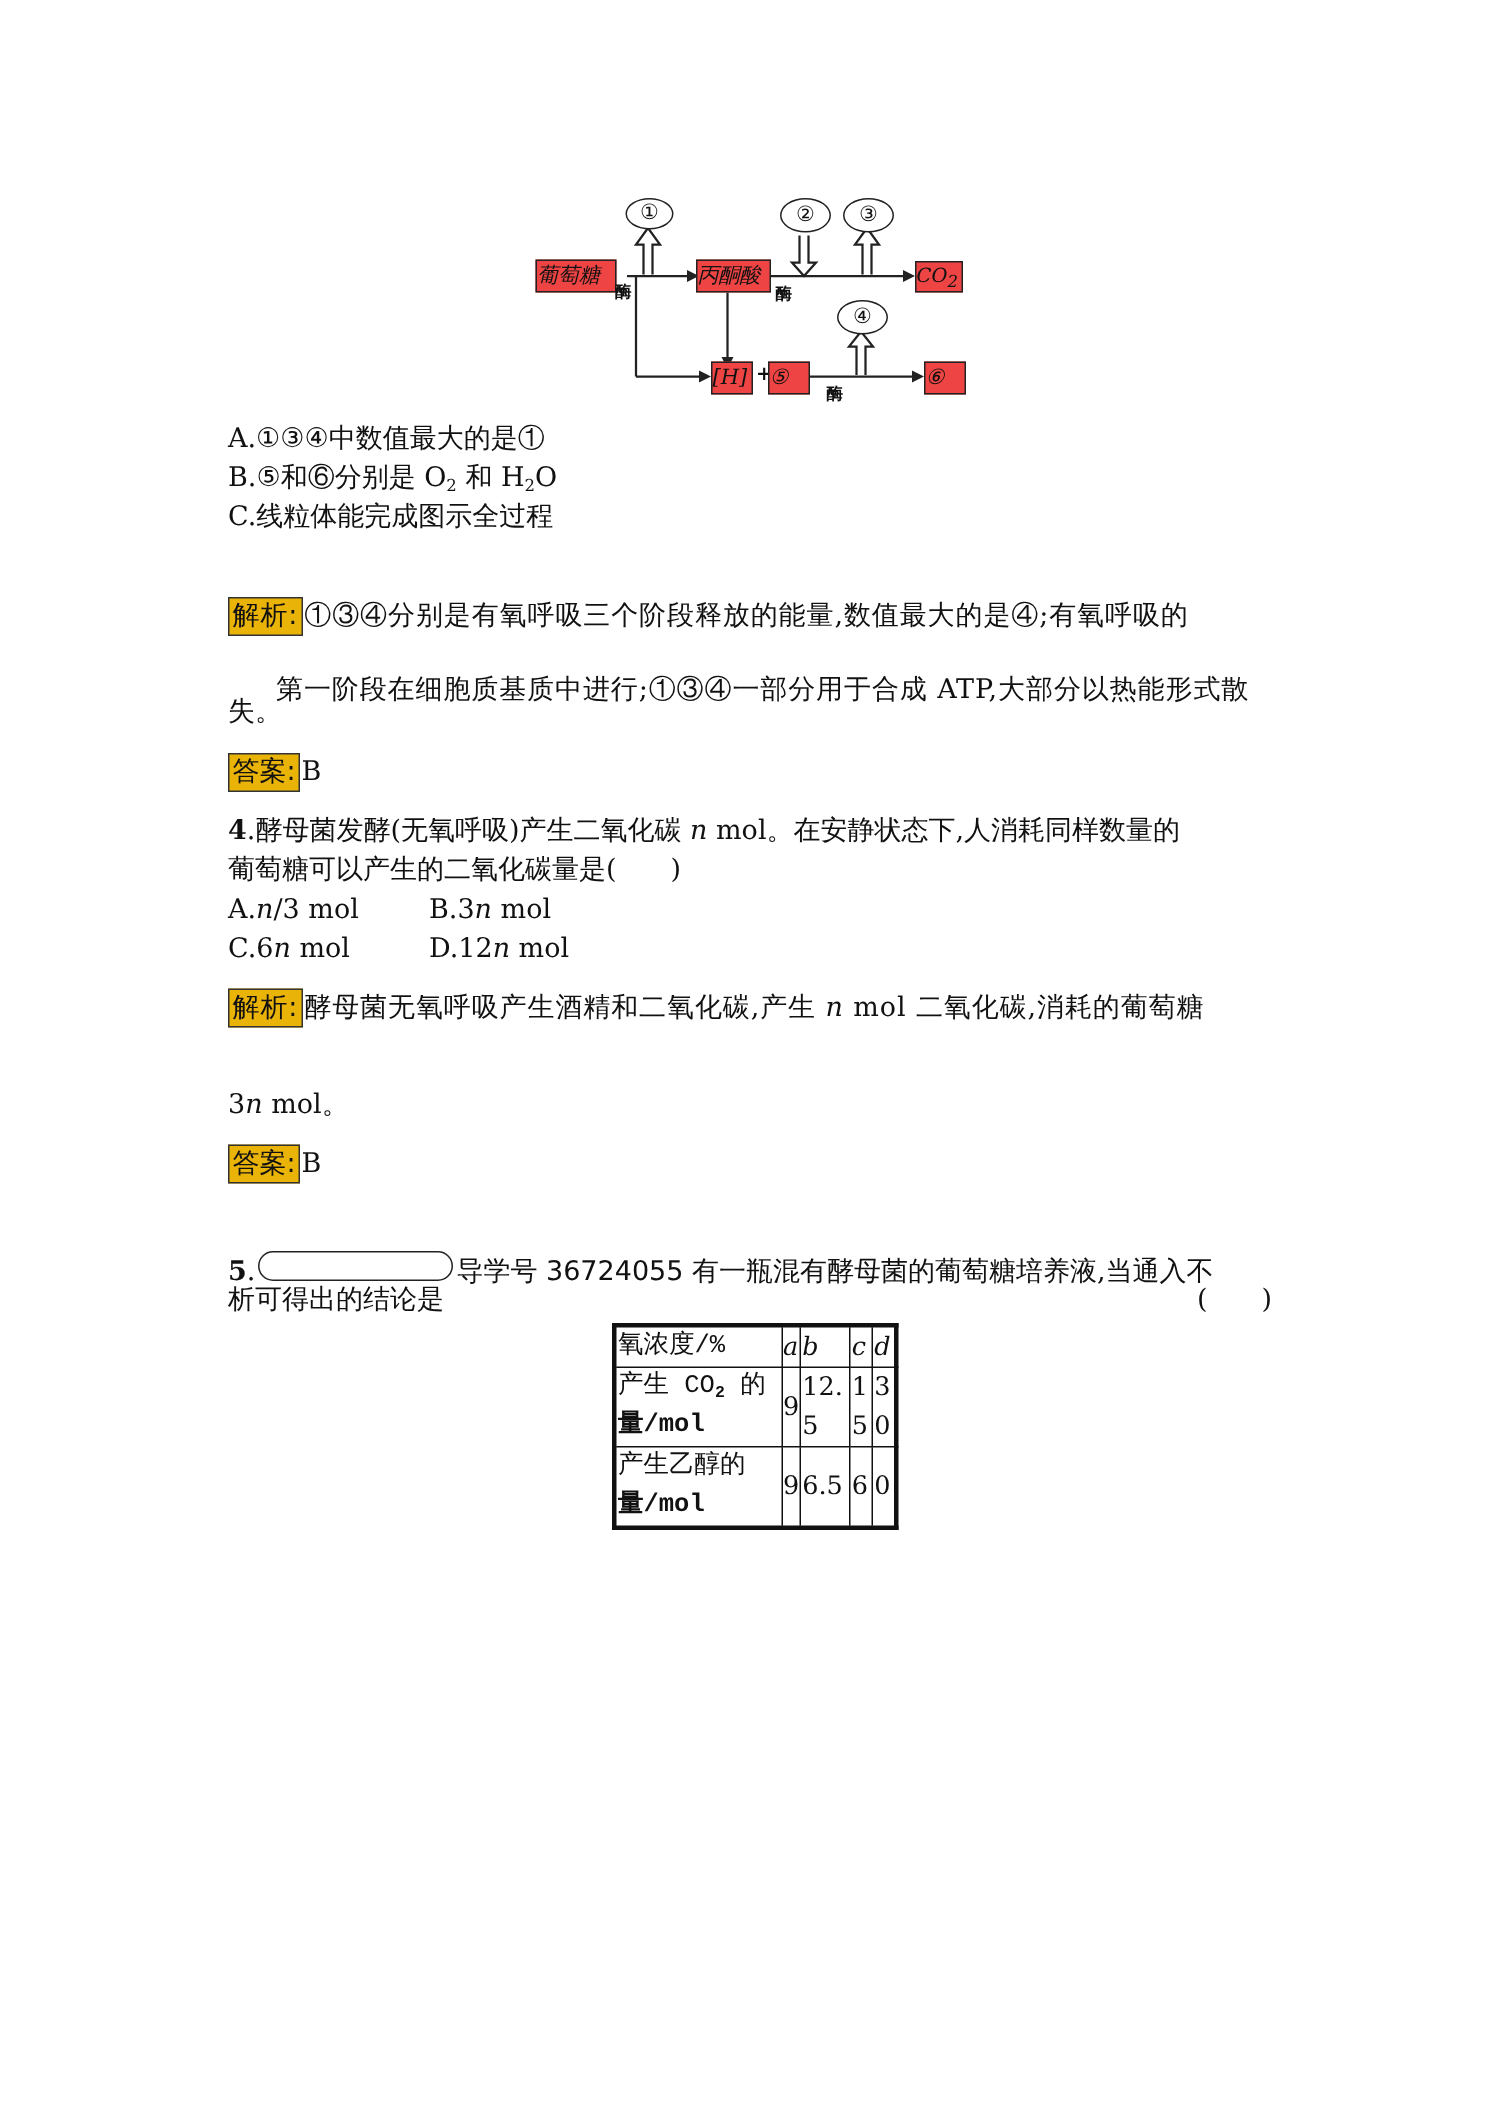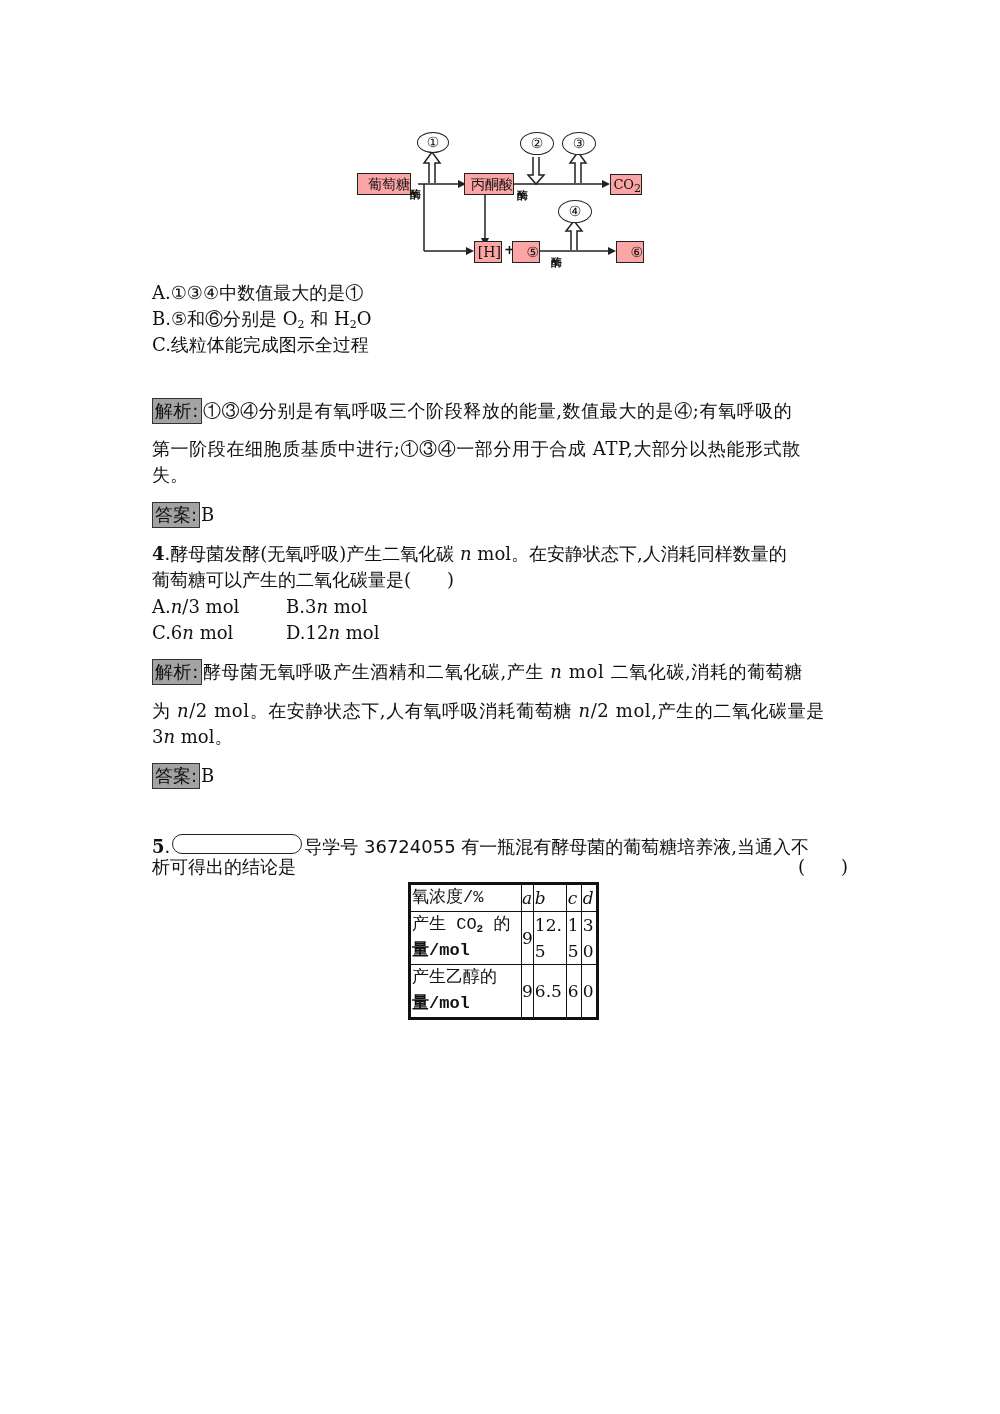--- a/index.html
+++ b/index.html
@@ -2,31 +2,31 @@
 <html><head>
 <meta charset="utf-8">
 <style>
   html, body { margin:0; padding:0; background:#ffffff; }
   body { width:1000px; height:1414px; position:relative; overflow:hidden;
          font-family:"DejaVu Serif","Liberation Serif",serif; color:#111; }
   .page { position:absolute; left:0; top:0; width:1000px; height:1414px; }
   .abs { position:absolute; }
   .line { position:absolute; left:152px; font-size:18px; line-height:26px; white-space:nowrap; }
   .wide { letter-spacing:0.6px; }
-  .badge { display:inline-block; border:1px solid #333; background:#a3a3a3; padding:0 2px; line-height:24px;
+  .badge { display:inline-block; border:1px solid #333; background:#eab308; padding:0 2px; line-height:24px;
            font-family:"DejaVu Sans","Liberation Sans",sans-serif; font-size:18px; margin-right:1px; }
   .bold { font-weight:bold; }
   .it { font-style:italic; }
   sub { font-size:11px; vertical-align:-3px; line-height:0; }
   .opt { display:inline-block; width:134px; }
   .oval { display:inline-block; width:128px; height:18px; border:1.5px solid #222; border-radius:10px; vertical-align:-1px; margin:0 2px 0 2px; }
   .sans { font-family:"DejaVu Sans","Liberation Sans",sans-serif; }
   .paren { position:absolute; right:152px; }
   
-  .dbox { position:absolute; border:1.5px solid #222; background:#fca5a5; font-size:14px; text-align:right; line-height:20px; }
+  .dbox { position:absolute; border:1.5px solid #222; background:#ef4444; font-size:14px; text-align:left; line-height:20px;font-style:italic; }
   .doval { position:absolute; border:1.5px solid #222; border-radius:50%; font-size:14px; text-align:center; background:#fff; }
   .enz { position:absolute; font-size:11px; font-weight:bold; }
   
   table.data { position:absolute; left:408px; top:882px; border-collapse:collapse; border:3px solid #111; font-size:17px; }
   table.data td { border:1.5px solid #111; padding:0 1px; vertical-align:middle; line-height:26px; }
   td.hdr { font-family:Liberation Mono, monospace; width:108px; }
   td.num { text-align:left; }
 </style>
 </head>
 <body>
@@ -84,42 +84,39 @@
 
   <div class="line" style="top:280px;">A.①③④中数值最大的是①</div>
   <div class="line" style="top:306px;">
     <span>B.⑤和⑥分别是 O</span><sub>2</sub><span> 和 H</span><sub>2</sub><span>O</span>
   </div>
   <div class="line" style="top:332px;">C.线粒体能完成图示全过程</div>
 
   <div class="line wide" style="top:398px;">
     <span class="badge">解析:</span><span>①③④分别是有氧呼吸三个阶段释放的能量,数值最大的是④;有氧呼吸的</span>
   </div>
-  <div class="line wide" style="top:436px;">第一阶段在细胞质基质中进行;①③④一部分用于合成 ATP,大部分以热能形式散</div>
+  <div class="line wide" style="top:447px;margin-left:32px;">第一阶段在细胞质基质中进行;①③④一部分用于合成 ATP,大部分以热能形式散</div>
   <div class="line" style="top:462px;">失。</div>
   <div class="line" style="top:502px;">
     <span class="badge">答案:</span><span>B</span>
   </div>
 
   <div class="line" style="top:541px;">
     <span class="bold">4</span><span>.酵母菌发酵(无氧呼吸)产生二氧化碳 </span><span class="it">n</span><span> mol。在安静状态下,人消耗同样数量的</span>
   </div>
   <div class="line" style="top:567px;">葡萄糖可以产生的二氧化碳量是(　　)</div>
   <div class="line" style="top:594px;">
     <span class="opt"><span>A.</span><span class="it">n</span><span>/3 mol</span></span><span><span>B.3</span><span class="it">n</span><span> mol</span></span>
   </div>
   <div class="line" style="top:620px;">
     <span class="opt"><span>C.6</span><span class="it">n</span><span> mol</span></span><span><span>D.12</span><span class="it">n</span><span> mol</span></span>
   </div>
 
   <div class="line wide" style="top:659px;">
     <span class="badge">解析:</span><span>酵母菌无氧呼吸产生酒精和二氧化碳,产生 </span><span class="it">n</span><span> mol 二氧化碳,消耗的葡萄糖</span>
-  </div>
-  <div class="line wide" style="top:698px;">
-    <span>为 </span><span class="it">n</span><span>/2 mol。在安静状态下,人有氧呼吸消耗葡萄糖 </span><span class="it">n</span><span>/2 mol,产生的二氧化碳量是</span>
   </div>
   <div class="line" style="top:724px;">
     <span>3</span><span class="it">n</span><span> mol。</span>
   </div>
   <div class="line" style="top:763px;">
     <span class="badge">答案:</span><span>B</span>
   </div>
 
   <div class="line" style="top:802px;margin-top:32px;">
     <span class="bold">5</span><span>.</span><span class="oval"></span><span class="sans">导学号</span> <span class="sans">36724055</span><span> 有一瓶混有酵母菌的葡萄糖培养液,当通入不</span>

